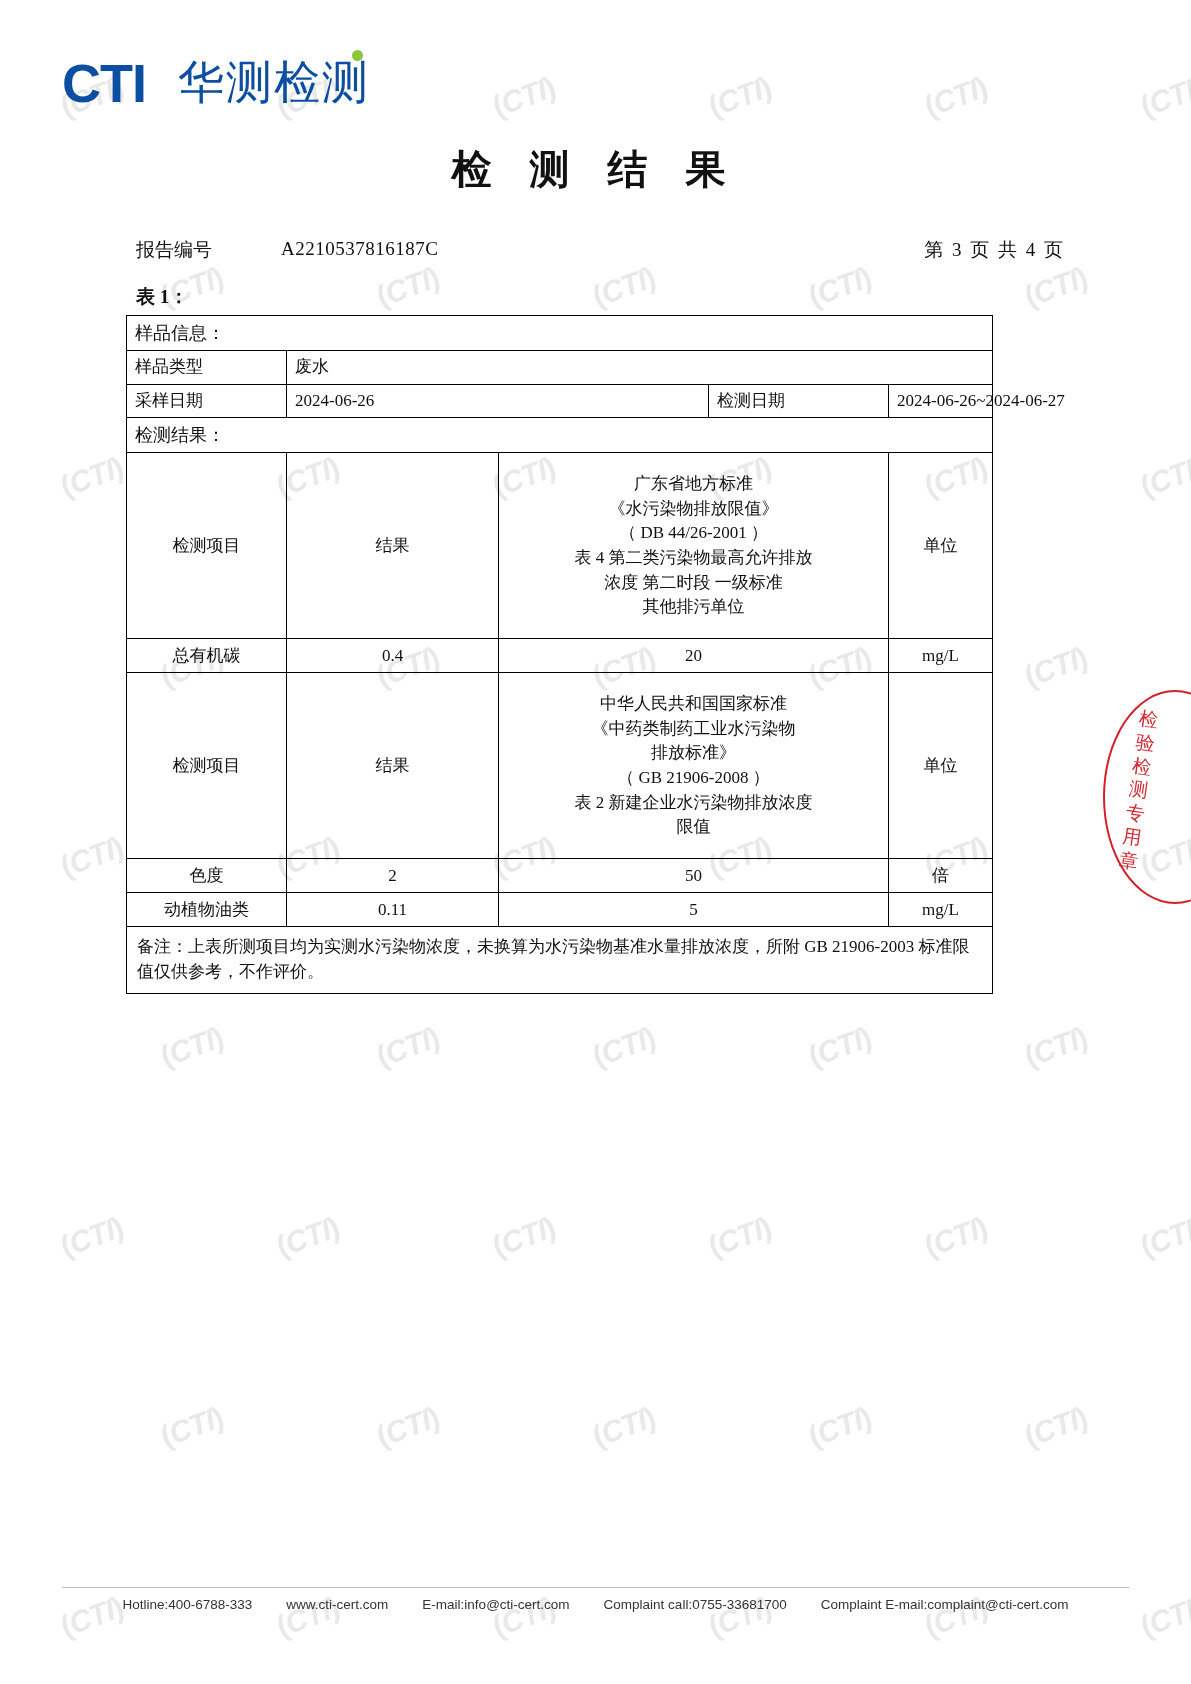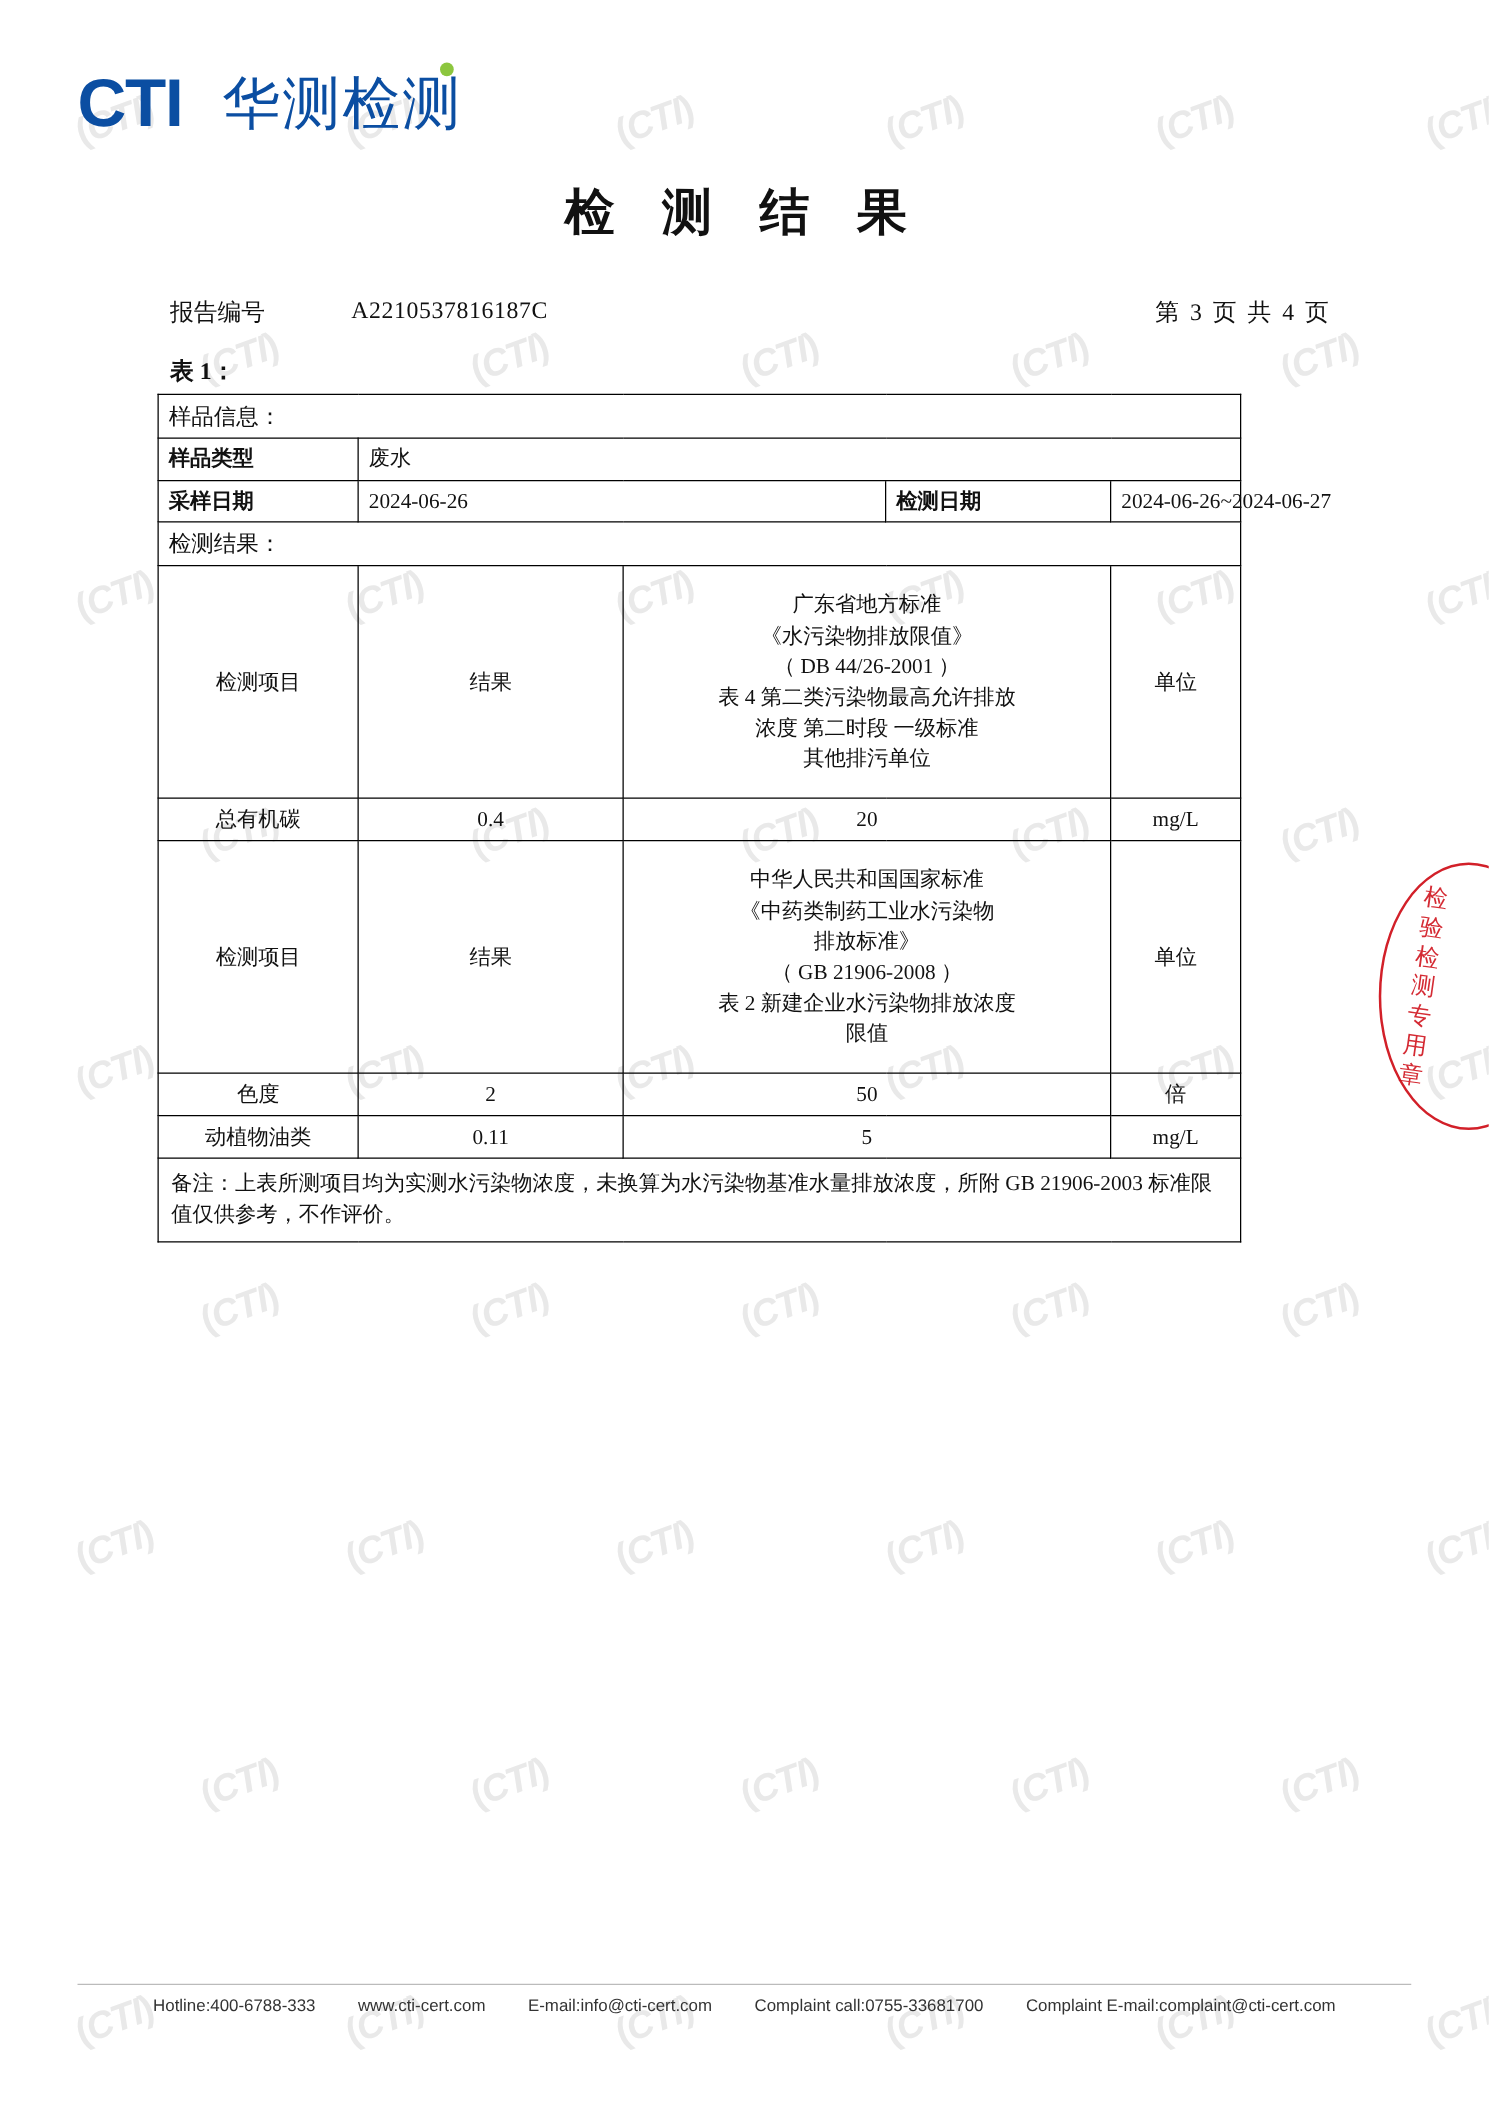--- a/index.html
+++ b/index.html
@@ -144,21 +144,20 @@
   .sec-head {
     font-weight: normal;
     font-size: 18px;
     text-align: left;
     padding-left: 8px !important;
   }
   .lbl {
     text-align: left;
     padding-left: 8px !important;
     white-space: nowrap;
-    font-weight: bold;
   }
   .val {
     text-align: left;
     padding-left: 8px !important;
   }
   .ctr { text-align: center; }
   .std-cell {
     text-align: center;
     line-height: 1.55;
     padding: 10px 8px !important;

